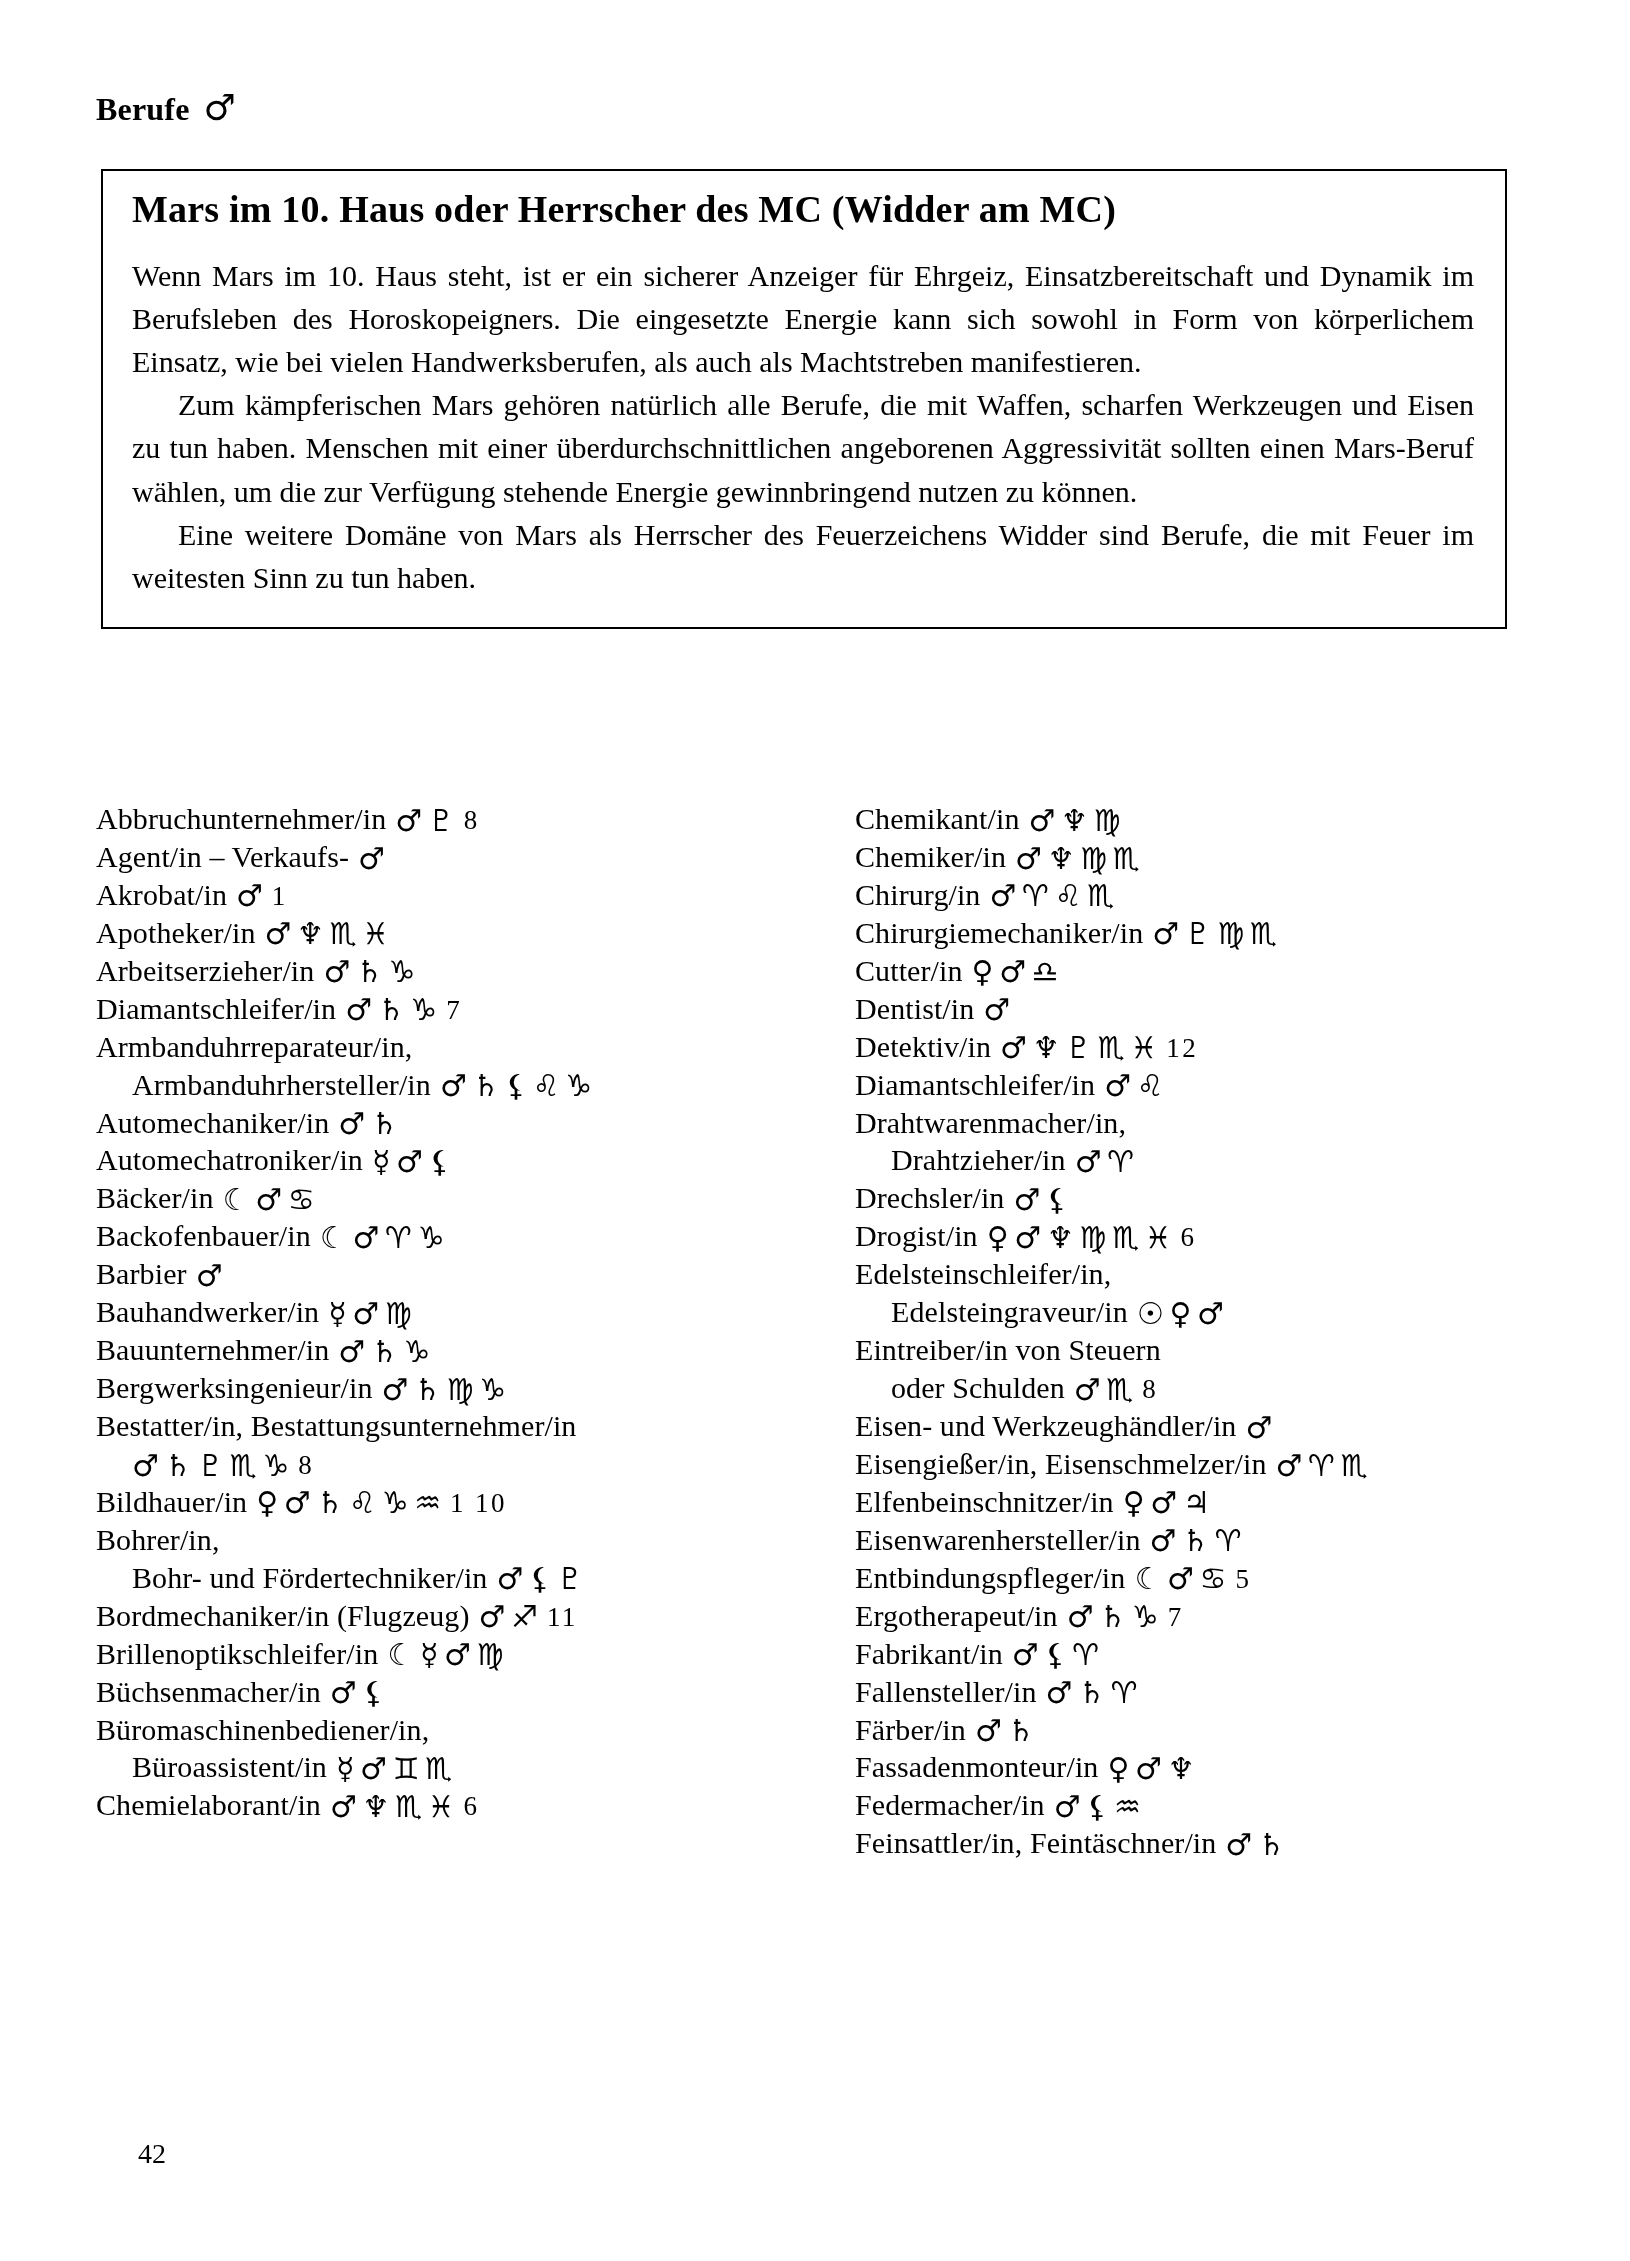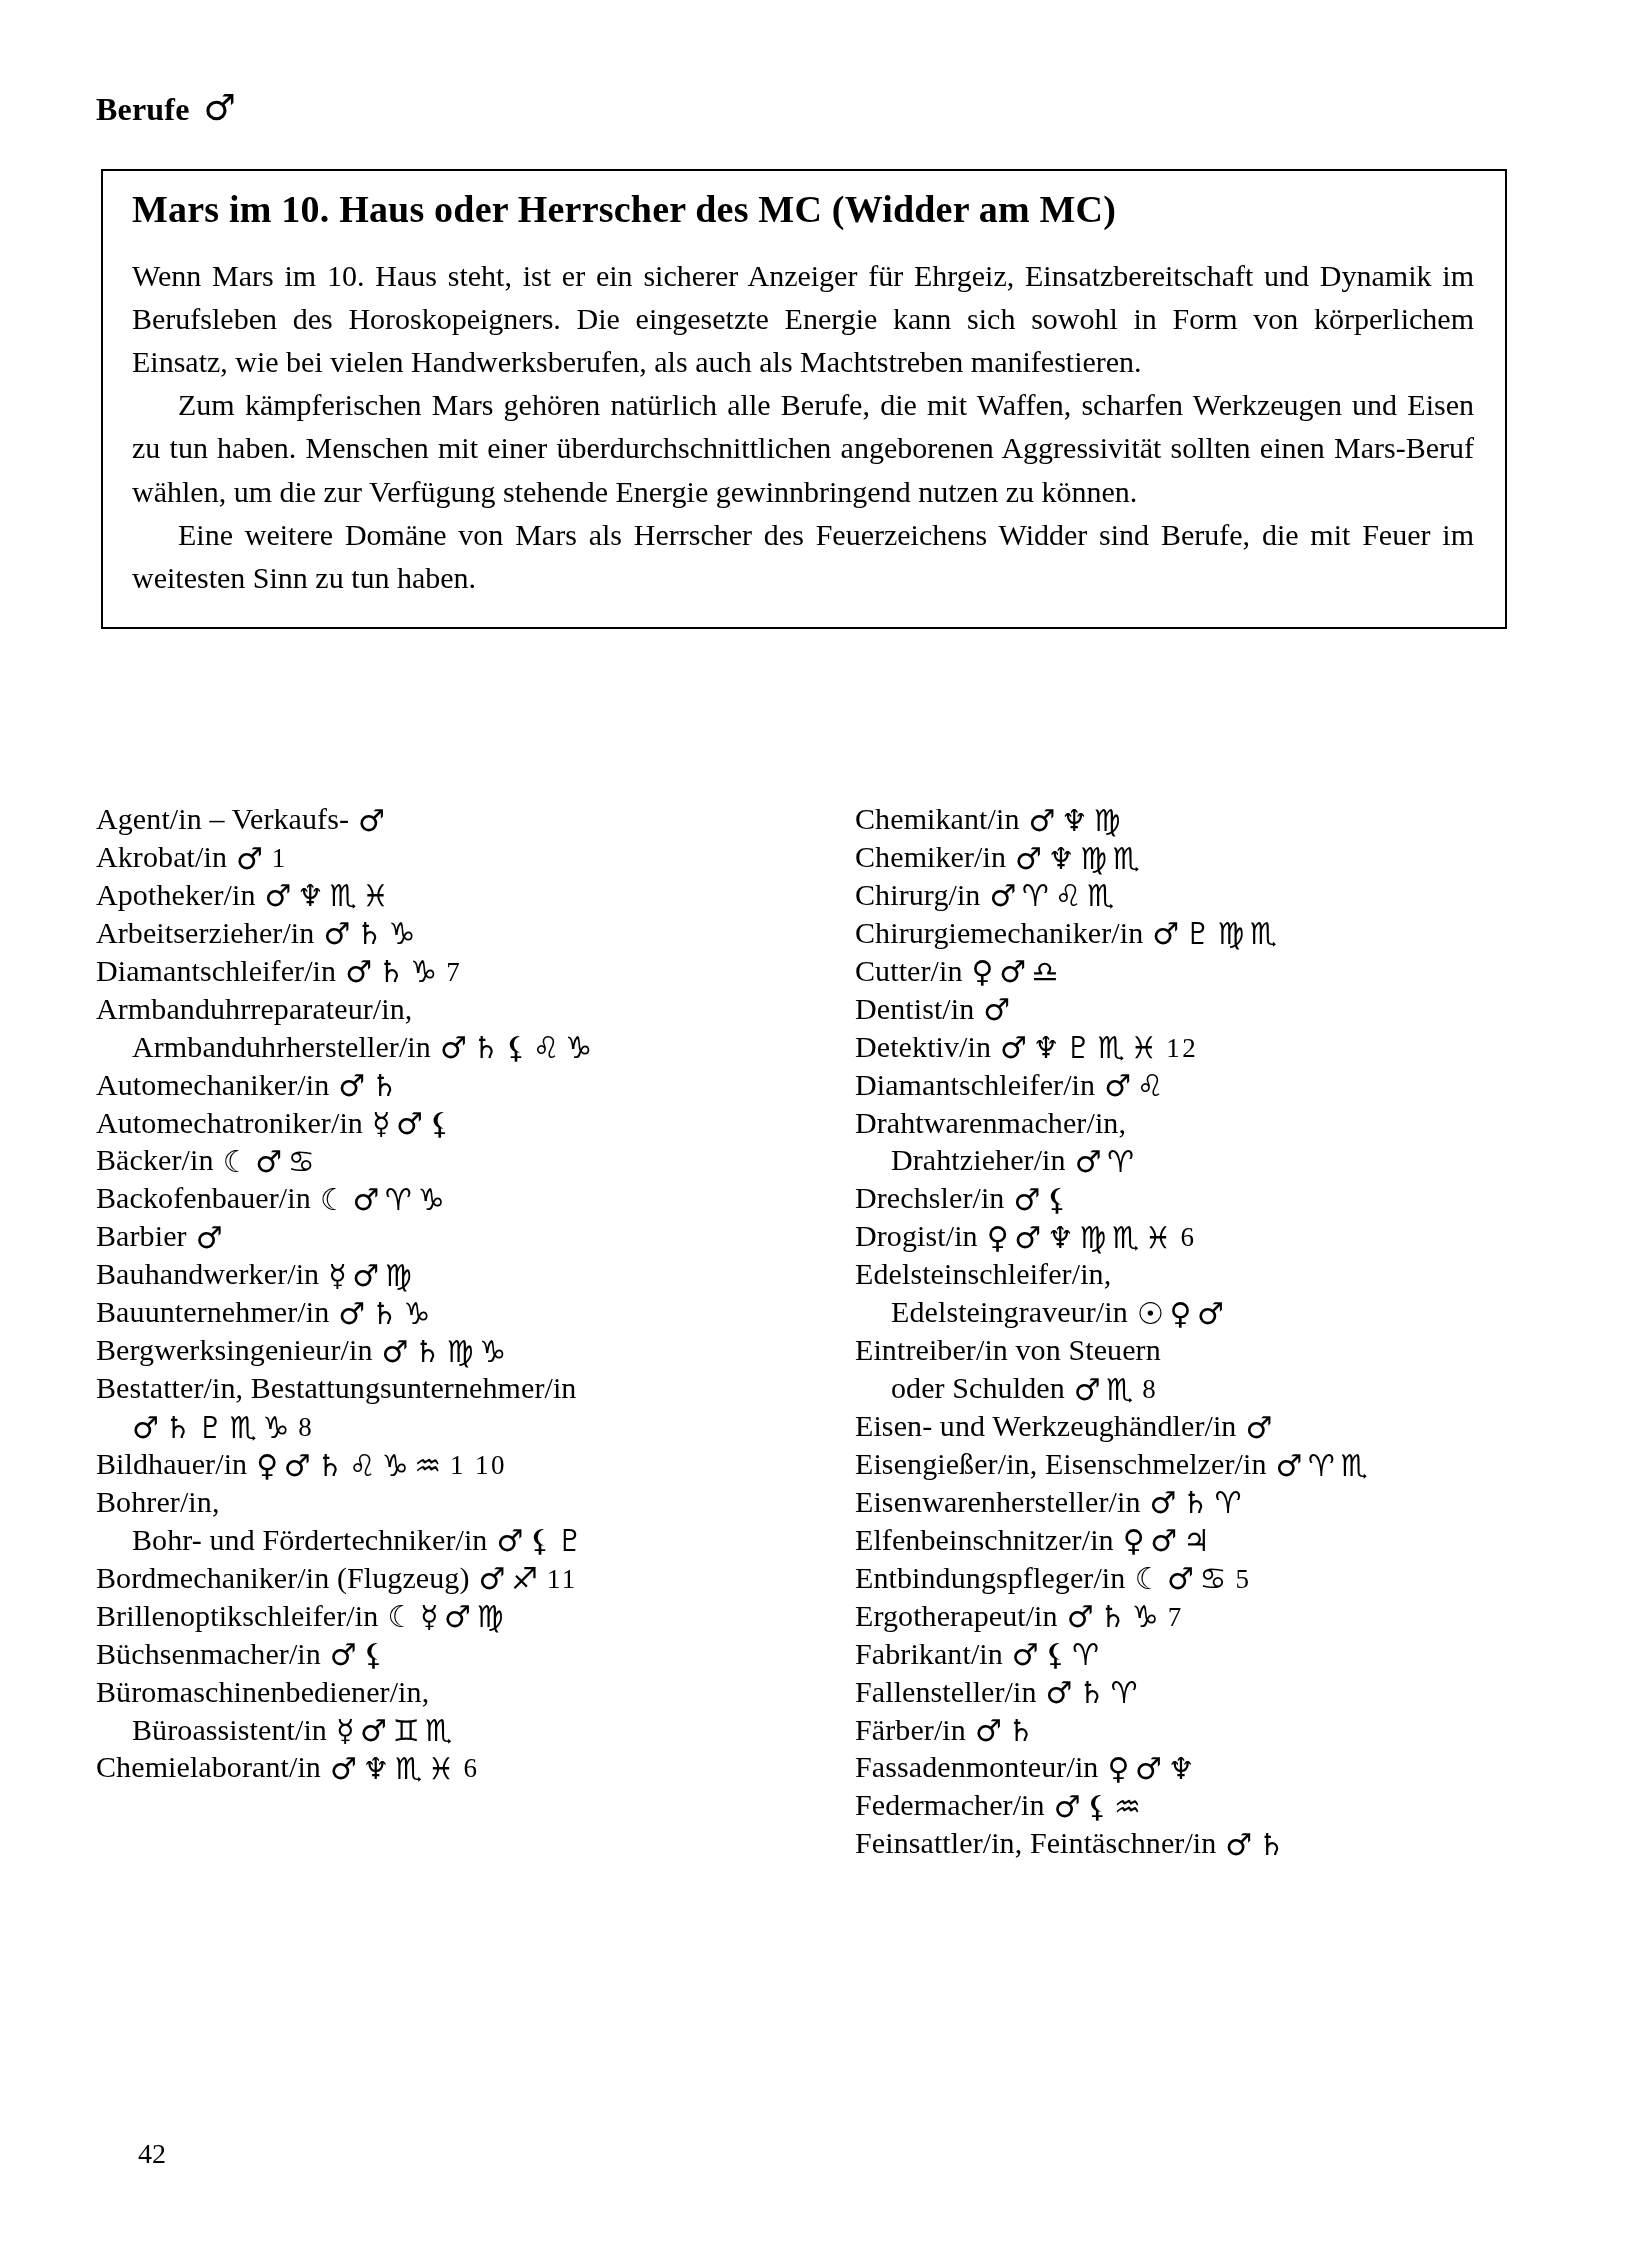--- a/index.html
+++ b/index.html
@@ -137,20 +137,21 @@
 
   <div class="intro-box">
     <h1 class="intro-title">Mars im 10. Haus oder Herrscher des MC (Widder am MC)</h1>
     <p class="intro-para">Wenn Mars im 10. Haus steht, ist er ein sicherer Anzeiger für Ehrgeiz, Einsatzbereitschaft und Dynamik im Berufsleben des Horoskopeigners. Die eingesetzte Energie kann sich sowohl in Form von körperlichem Einsatz, wie bei vielen Handwerksberufen, als auch als Machtstreben manifestieren.</p>
     <p class="intro-para">Zum kämpferischen Mars gehören natürlich alle Berufe, die mit Waffen, scharfen Werkzeugen und Eisen zu tun haben. Menschen mit einer überdurchschnittlichen angeborenen Aggressivität sollten einen Mars-Beruf wählen, um die zur Verfügung stehende Energie gewinnbringend nutzen zu können.</p>
     <p class="intro-para">Eine weitere Domäne von Mars als Herrscher des Feuerzeichens Widder sind Berufe, die mit Feuer im weitesten Sinn zu tun haben.</p>
   </div>
 
   <div class="columns">
     <div class="column" id="col-left">
+        <div class="job"><span class="name">Abbruchunternehmer/in</span><span class="syms">♂♇</span><span class="nums">8</span></div>
         <div class="job"><span class="name">Agent/in – Verkaufs-</span><span class="syms">♂</span></div>
         <div class="job"><span class="name">Akrobat/in</span><span class="syms">♂</span><span class="nums">1</span></div>
         <div class="job"><span class="name">Apotheker/in</span><span class="syms">♂♆♏♓</span></div>
         <div class="job"><span class="name">Arbeitserzieher/in</span><span class="syms">♂♄♑</span></div>
         <div class="job"><span class="name">Diamantschleifer/in</span><span class="syms">♂♄♑</span><span class="nums">7</span></div>
         <div class="job"><span class="name">Armbanduhrreparateur/in,</span></div>
         <div class="job cont"><span class="name">Armbanduhrhersteller/in</span><span class="syms">♂♄⚸♌♑</span></div>
         <div class="job"><span class="name">Automechaniker/in</span><span class="syms">♂♄</span></div>
         <div class="job"><span class="name">Automechatroniker/in</span><span class="syms">☿♂⚸</span></div>
         <div class="job"><span class="name">Bäcker/in</span><span class="syms">☾♂♋</span></div>
@@ -183,22 +184,22 @@
         <div class="job"><span class="name">Drahtwarenmacher/in,</span></div>
         <div class="job cont"><span class="name">Drahtzieher/in</span><span class="syms">♂♈</span></div>
         <div class="job"><span class="name">Drechsler/in</span><span class="syms">♂⚸</span></div>
         <div class="job"><span class="name">Drogist/in</span><span class="syms">♀♂♆♍♏♓</span><span class="nums">6</span></div>
         <div class="job"><span class="name">Edelsteinschleifer/in,</span></div>
         <div class="job cont"><span class="name">Edelsteingraveur/in</span><span class="syms">☉♀♂</span></div>
         <div class="job"><span class="name">Eintreiber/in von Steuern</span></div>
         <div class="job cont"><span class="name">oder Schulden</span><span class="syms">♂♏</span><span class="nums">8</span></div>
         <div class="job"><span class="name">Eisen- und Werkzeughändler/in</span><span class="syms">♂</span></div>
         <div class="job"><span class="name">Eisengießer/in, Eisenschmelzer/in</span><span class="syms">♂♈♏</span></div>
+        <div class="job"><span class="name">Elfenbeinschnitzer/in</span><span class="syms">♀♂♃</span></div>
         <div class="job"><span class="name">Eisenwarenhersteller/in</span><span class="syms">♂♄♈</span></div>
-        <div class="job"><span class="name">Elfenbeinschnitzer/in</span><span class="syms">♀♂♃</span></div>
         <div class="job"><span class="name">Entbindungspfleger/in</span><span class="syms">☾♂♋</span><span class="nums">5</span></div>
         <div class="job"><span class="name">Ergotherapeut/in</span><span class="syms">♂♄♑</span><span class="nums">7</span></div>
         <div class="job"><span class="name">Fabrikant/in</span><span class="syms">♂⚸♈</span></div>
         <div class="job"><span class="name">Fallensteller/in</span><span class="syms">♂♄♈</span></div>
         <div class="job"><span class="name">Färber/in</span><span class="syms">♂♄</span></div>
         <div class="job"><span class="name">Fassadenmonteur/in</span><span class="syms">♀♂♆</span></div>
         <div class="job"><span class="name">Federmacher/in</span><span class="syms">♂⚸♒</span></div>
         <div class="job"><span class="name">Feinsattler/in, Feintäschner/in</span><span class="syms">♂♄</span></div>
       </div>
   </div>

